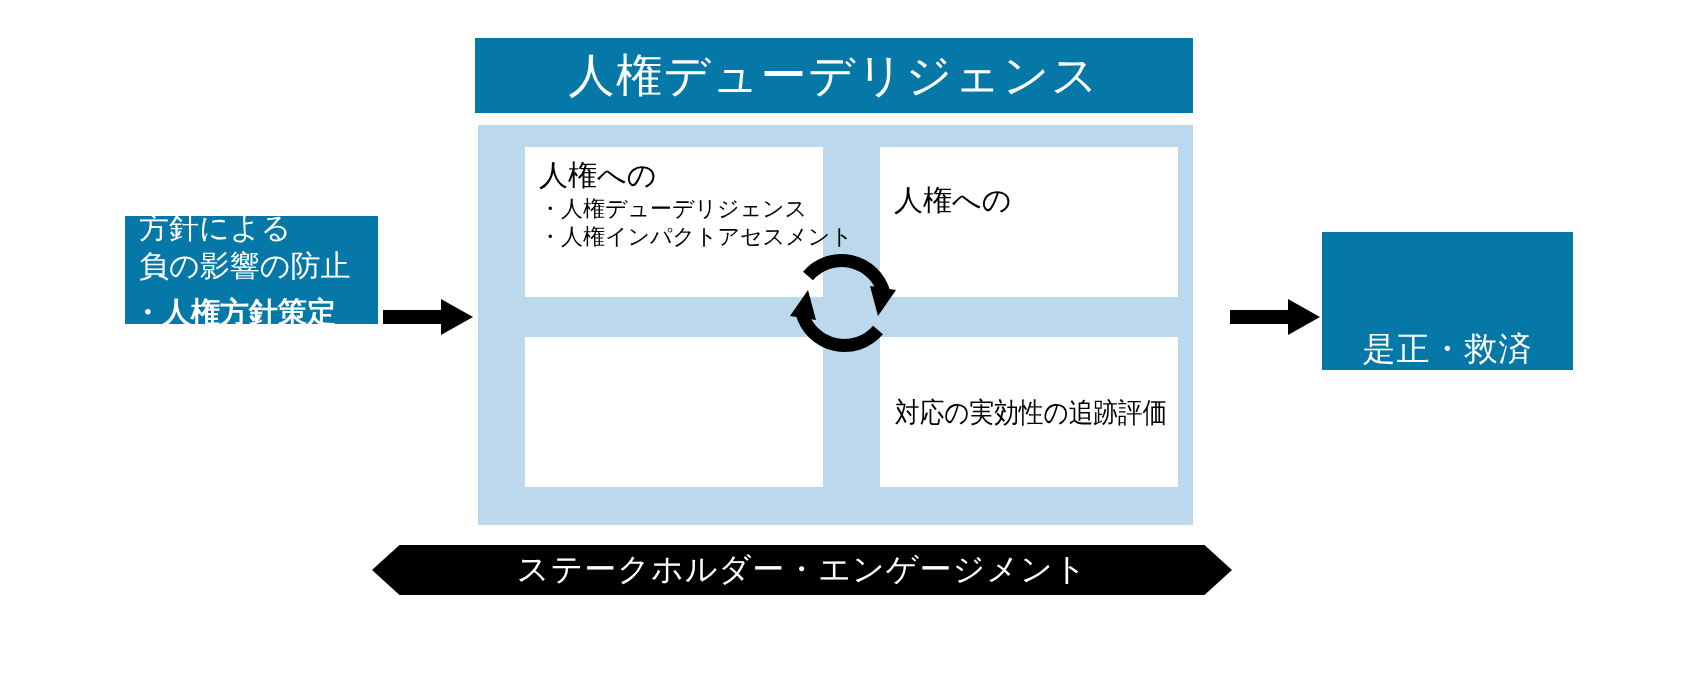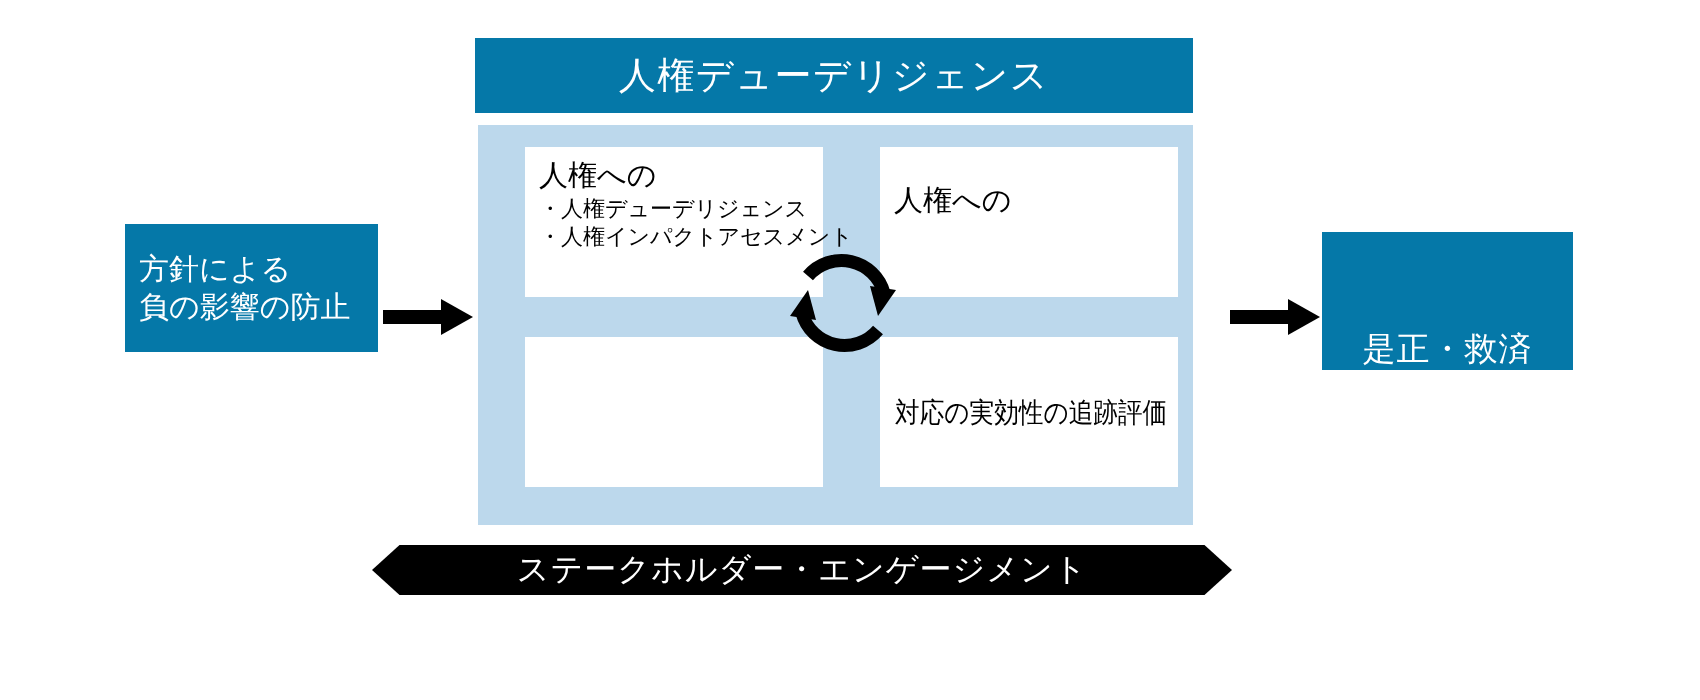--- a/index.html
+++ b/index.html
@@ -51,21 +51,21 @@
     letter-spacing: 1px;
   }
 
   
   .header-bar {
     background: #0578a8;
     color: #ffffff;
     display: flex;
     align-items: center;
     justify-content: center;
-    font-size: 37px;
+    font-size: 46px;
     letter-spacing: 1.5px;
   }
 
   
   .panel-light {
     background: #bcd8ec;
   }
 
   
   .box-white {
@@ -147,23 +147,24 @@
       <path d="M 30 38 A 44 44 0 0 1 106 55" fill="none" stroke="#000000" stroke-width="13" stroke-linecap="butt"></path>
 
       <polygon points="92,48 118,52 100,78" fill="#000000"></polygon>
 
       <path d="M 100 92 A 44 44 0 0 1 24 75" fill="none" stroke="#000000" stroke-width="13" stroke-linecap="butt"></path>
 
       <polygon points="38,82 12,78 30,52" fill="#000000"></polygon>
     </svg>
   </div>
 
-  <div class="abs card-dark" style="left:125px; top:224px; width:253px; height:128px;">
+  <div class="abs card-dark" style="left:125px; top:216px; width:253px; height:108px;">
     <div class="ln">方針による</div>
     <div class="ln">負の影響の防止</div>
+    <div class="ln bold">・人権方針策定</div>
   </div>
 
   <div class="arrow-right" style="left:383px; top:296px; width:92px; height:42px;">
     <svg width="92" height="42" viewBox="0 0 92 42">
       <rect x="0" y="14" width="64" height="14" fill="#000000"></rect>
       <polygon points="58,3 90,21 58,39" fill="#000000"></polygon>
     </svg>
   </div>
 
   <div class="arrow-right" style="left:1230px; top:296px; width:92px; height:42px;">

